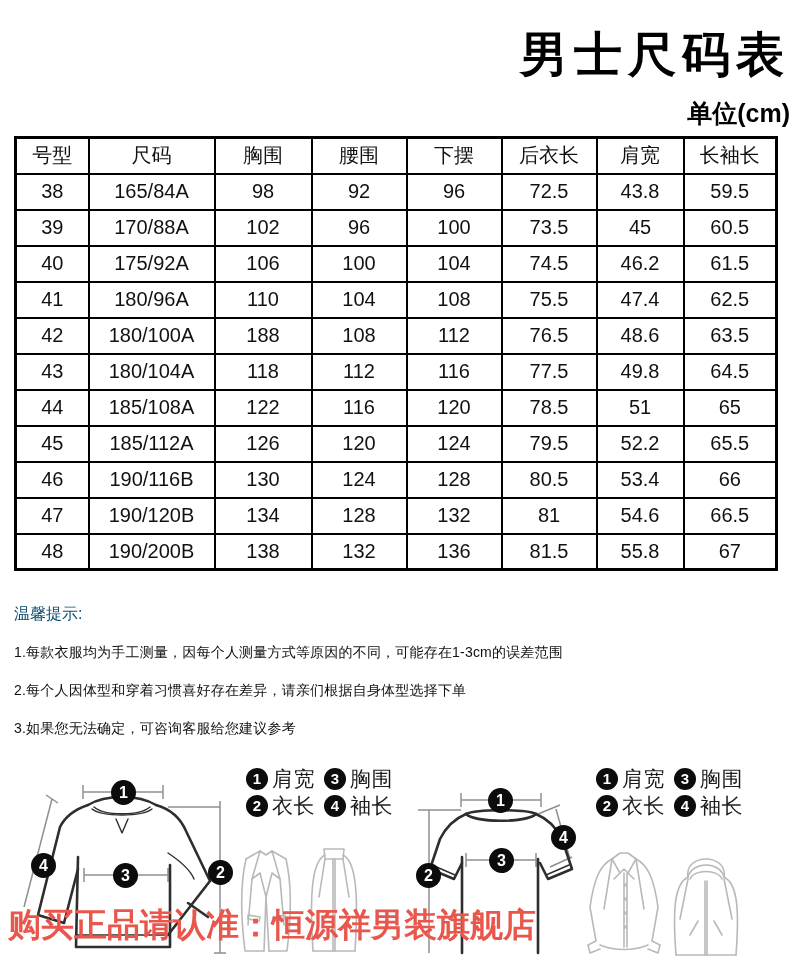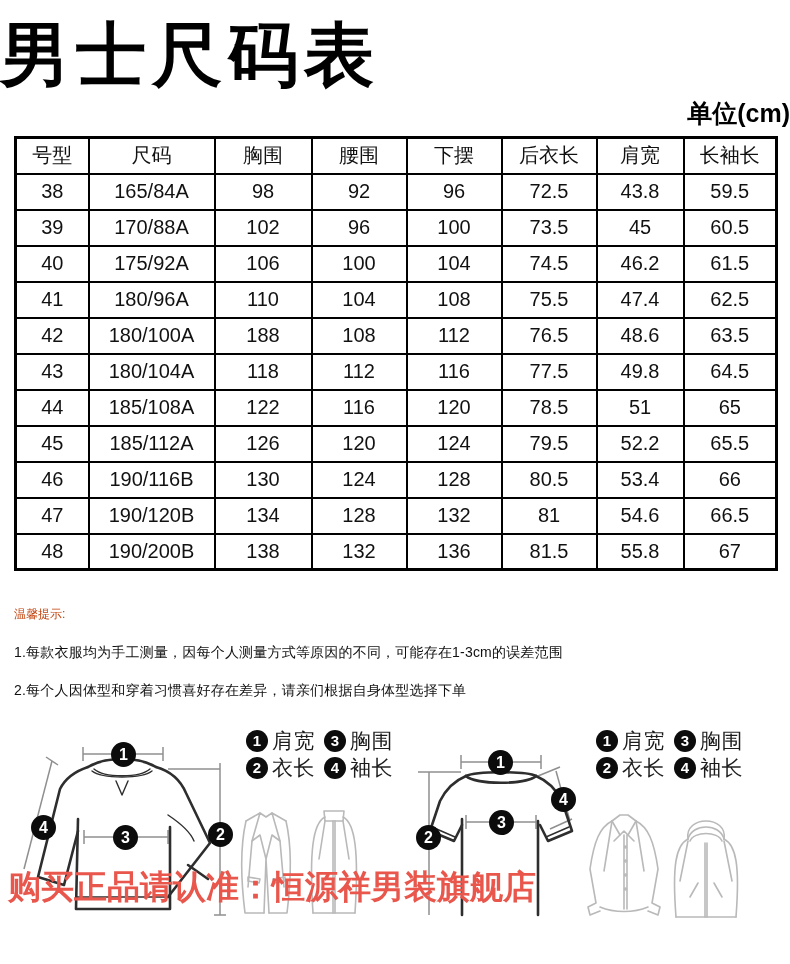--- a/index.html
+++ b/index.html
@@ -1,33 +1,33 @@
 <!DOCTYPE html>
 <html><head>
 <meta charset="utf-8">
 <style>
   * { margin:0; padding:0; box-sizing:border-box; }
   html,body { width:790px; height:964px; background:#ffffff; overflow:hidden;
     font-family:"Liberation Sans", sans-serif; color:#111; }
   .page { position:relative; width:790px; height:964px; background:#fff; }
 
-  .main-title { text-align:left; font-size:70px; font-weight:700; letter-spacing:6px;
+  .main-title { text-align:right; font-size:48px; font-weight:700; letter-spacing:6px;
     padding-top:14px; line-height:82px; color:#000; }
   .unit-label { text-align:right; font-size:25px; font-weight:600;
     line-height:30px; margin-top:2px; color:#000; }
 
   table.size-table { width:761px; margin:8px 0 0 14px; border-collapse:collapse;
     table-layout:fixed; border:3px solid #000;padding-left:16px; }
   table.size-table th, table.size-table td { border:2px solid #000; text-align:center;
     vertical-align:middle; font-size:20px; font-weight:400; height:36px; color:#111;
     white-space:nowrap; overflow:hidden; }
   table.size-table th { font-weight:500; }
 
   .tips { margin:24px 0 0 14px; }
-  .tips-heading { font-size:12px; line-height:38px; color:#c2410c; }
+  .tips-heading { font-size:16px; line-height:38px; color:#0c4a6e; }
   .tip-line { font-size:14px; line-height:38px; color:#111; letter-spacing:0.2px; }
 
   .diagram-section { position:relative; width:790px; height:212px; margin-top:6px; }
 
   .measure-diagram { position:absolute; }
   .measure-diagram svg { position:absolute; left:0; top:0; }
   #diagram-left  { left:18px;  top:4px; width:218px; height:200px; }
   #diagram-right { left:388px; top:4px; width:200px; height:200px; }
 
   .marker { position:absolute; width:25px; height:25px; border-radius:50%;
@@ -199,20 +199,21 @@
           <td>67</td>
         </tr>
       </tbody>
   </table>
 
   <div class="tips">
     <div class="tips-heading">温馨提示:</div>
     <div>
         <div class="tip-line">1.每款衣服均为手工测量，因每个人测量方式等原因的不同，可能存在1-3cm的误差范围</div>
         <div class="tip-line">2.每个人因体型和穿着习惯喜好存在差异，请亲们根据自身体型选择下单</div>
+        <div class="tip-line">3.如果您无法确定，可咨询客服给您建议参考</div>
       </div>
   </div>
 
   <div class="diagram-section">
 
     <div class="measure-diagram" id="diagram-left">
       <svg width="218" height="200" viewBox="0 0 218 200">
         <g class="measure">
           <line x1="65" y1="35" x2="145" y2="35"></line>
           <line x1="65" y1="28" x2="65" y2="42"></line>

